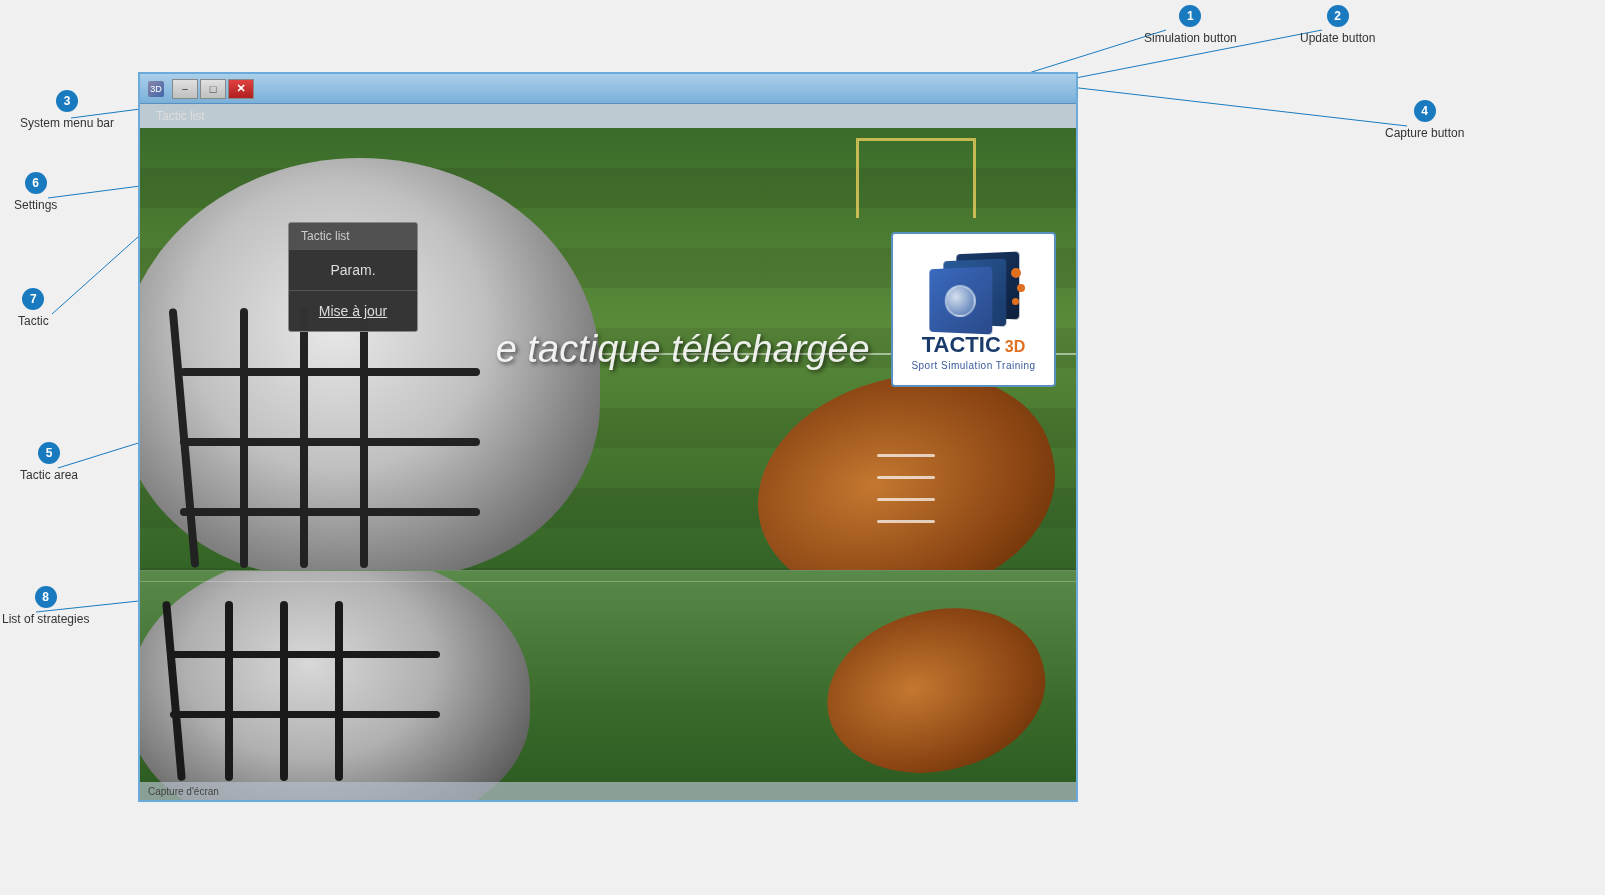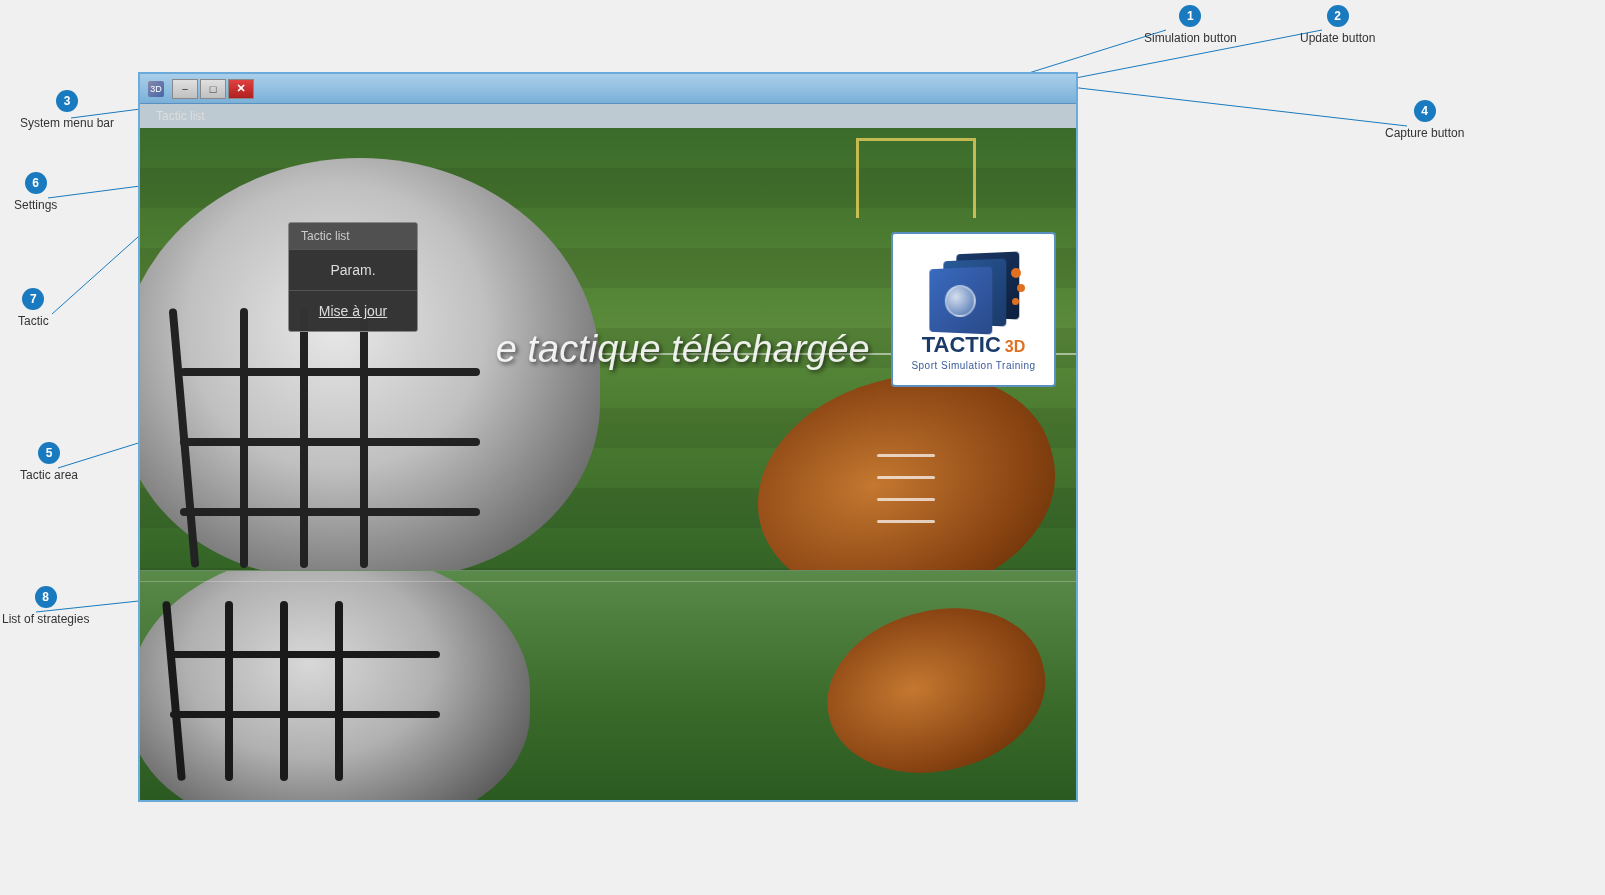--- a/index.html
+++ b/index.html
@@ -408,15 +408,18 @@
       </div>
       <div style="font-size:10px; color:#3a5a9a; letter-spacing:0.5px; text-align:center; margin-top:2px;">Sport  Simulation  Training</div>
     </div>
 
     <div class="dropdown-menu">
       <div class="dropdown-header">Tactic list</div>
       <div class="dropdown-item">Param.</div>
       <div class="dropdown-item">Mise à jour</div>
     </div>
 
+    <div class="status-bar">
+      <span>Capture d'écran</span>
+    </div>
 
   </div>
 </div>
 
 </body></html>

